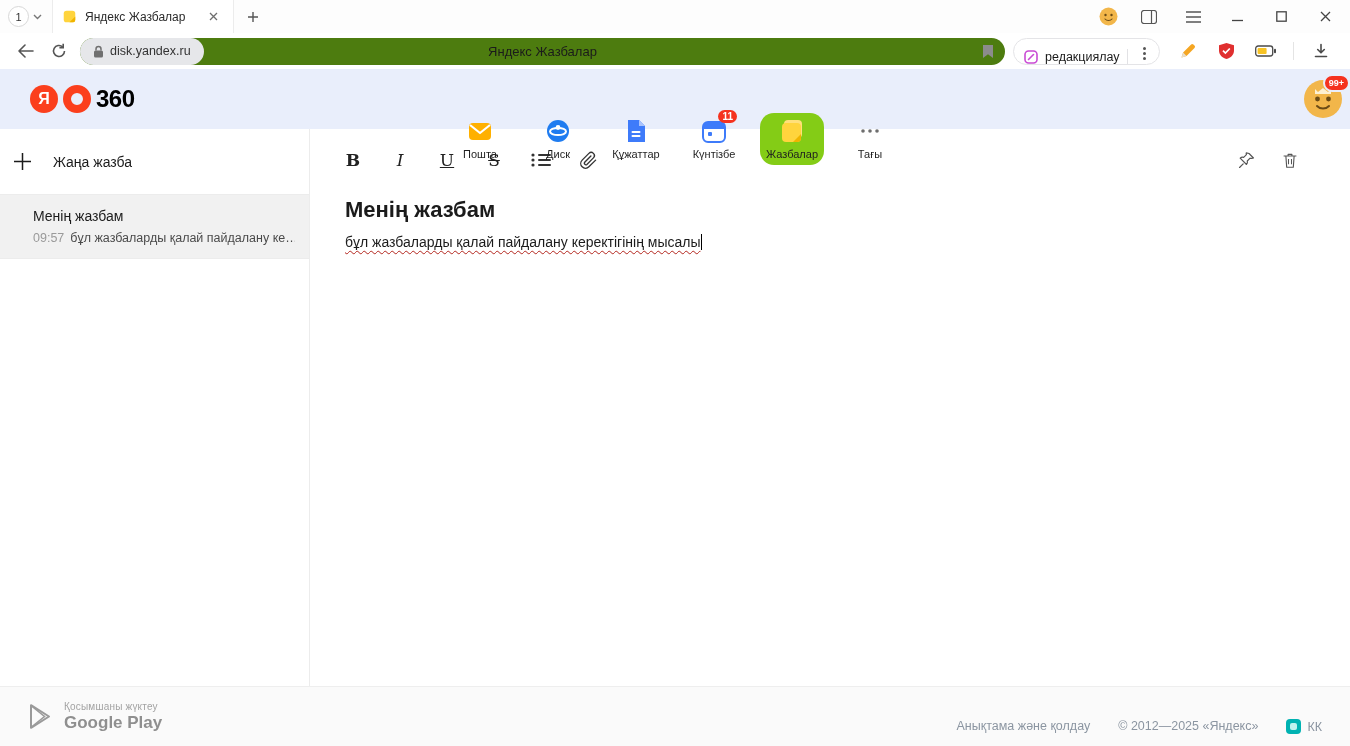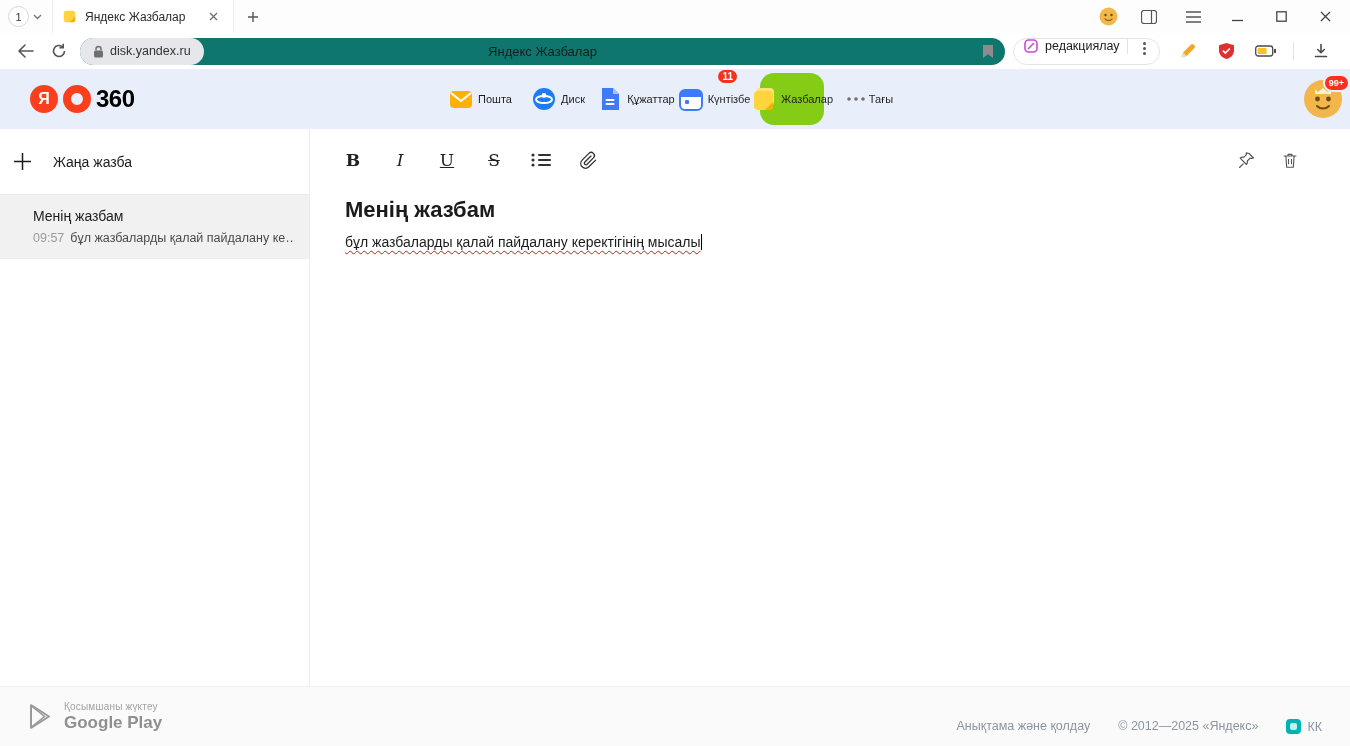--- a/index.html
+++ b/index.html
@@ -22,46 +22,46 @@
   .tab-title { font-size:12px; color:#2b2b2b; flex:1; white-space:nowrap; overflow:hidden; }
   .tab-close, .newtab-btn { width:22px; height:22px; display:flex; align-items:center; justify-content:center;
                             border-radius:4px; cursor:pointer; }
   .newtab-btn { margin-left:8px; }
   .tabstrip-right { margin-left:auto; display:flex; align-items:center; gap:18px; padding-right:4px; }
   .winbtn { width:26px; height:22px; display:flex; align-items:center; justify-content:center; cursor:pointer; }
 
   
   .addressrow { height:36px; background:#fff; display:flex; align-items:center; padding:0 12px; gap:8px; flex:0 0 auto; }
   .nav-btn { width:26px; height:26px; display:flex; align-items:center; justify-content:center; border-radius:50%; }
-  .omnibox { flex:1; max-width:925px; height:27px; background:#0f766e; border-radius:14px;
+  .omnibox { flex:1; max-width:925px; height:27px; background:#4d7c0f; border-radius:14px;
              display:flex; align-items:center; position:relative; cursor:text; }
   .domain-chip { height:27px; background:#e6e7ea; border-radius:14px; display:flex; align-items:center;
                  gap:6px; padding:0 13px; }
   .domain-chip span { font-size:12.5px; color:#333; }
   .omni-title { position:absolute; left:0; right:0; text-align:center; font-size:13px; color:#1b1b1b; pointer-events:none; }
   .bookmark { margin-left:auto; padding-right:11px; position:relative; cursor:pointer; }
-  .edit-pill { display:flex; align-items:flex-start; gap:7px; height:27px; padding:0 4px 0 10px;
+  .edit-pill { display:flex; align-items:flex-end; gap:7px; height:27px; padding:0 4px 0 10px;
                background:#fff; border:1px solid #e4e4e7; border-radius:14px; cursor:pointer; }
   .edit-pill .edit-label { font-size:12.5px; color:#1b1b1b; }
   .pill-divider { width:1px; height:15px; background:#e2e2e5; }
   .kebab { width:20px; height:20px; display:flex; align-items:center; justify-content:center; cursor:pointer; }
   .ext-icons { display:flex; align-items:center; gap:15px; padding-left:8px; }
   .ext-btn { width:24px; height:24px; display:flex; align-items:center; justify-content:center; cursor:pointer; }
   .vdiv { width:1px; height:18px; background:#e4e4e4; }
 
   
   .app-header { height:60px; background:#e9eefb; display:flex; align-items:center; position:relative; flex:0 0 auto; }
   .logo { display:flex; align-items:center; gap:5px; margin-left:30px; cursor:pointer; }
   .logo-ya { width:28px; height:28px; border-radius:50%; background:#fb3f1d; color:#fff; font-weight:bold;
              font-size:16px; display:flex; align-items:center; justify-content:center; }
   .logo-ring { width:28px; height:28px; border-radius:50%; border:8px solid #fb3f1d; }
   .logo-360 { font-size:24px; font-weight:bold; color:#000; letter-spacing:-0.5px; }
   .apps { position:absolute; left:50%; transform:translateX(-50%); top:4px; display:flex; gap:14px; }
-  .app { width:64px; height:52px; display:flex; flex-direction:row; align-items:center; justify-content:center;
-         gap:4px; border-radius:14px; cursor:pointer; position:relative; }
+  .app { width:64px; height:52px; display:flex; flex-direction:column; align-items:center; justify-content:center;
+         gap:4px; border-radius:14px; cursor:pointer; position:relative;margin-top:40px; }
   .app.active { background:#84cc16; }
   .app-icon { height:26px; display:flex; align-items:center; justify-content:center; }
   .app-label { font-size:11px; color:#1f1f1f; }
   .app-badge { position:absolute; top:-3px; right:9px; background:#f5321e; color:#fff; font-size:10px;
                padding:1px 4px; border-radius:9px; font-weight:bold; }
   .avatar-wrap { position:absolute; right:8px; top:11px; width:38px; height:38px; cursor:pointer; }
   .avatar-badge { position:absolute; top:-6px; right:-8px; background:#f5321e; color:#fff; font-size:9px;
                   font-weight:bold; padding:2px 4px; border-radius:9px; border:2px solid #e9eefb; }
 
   

